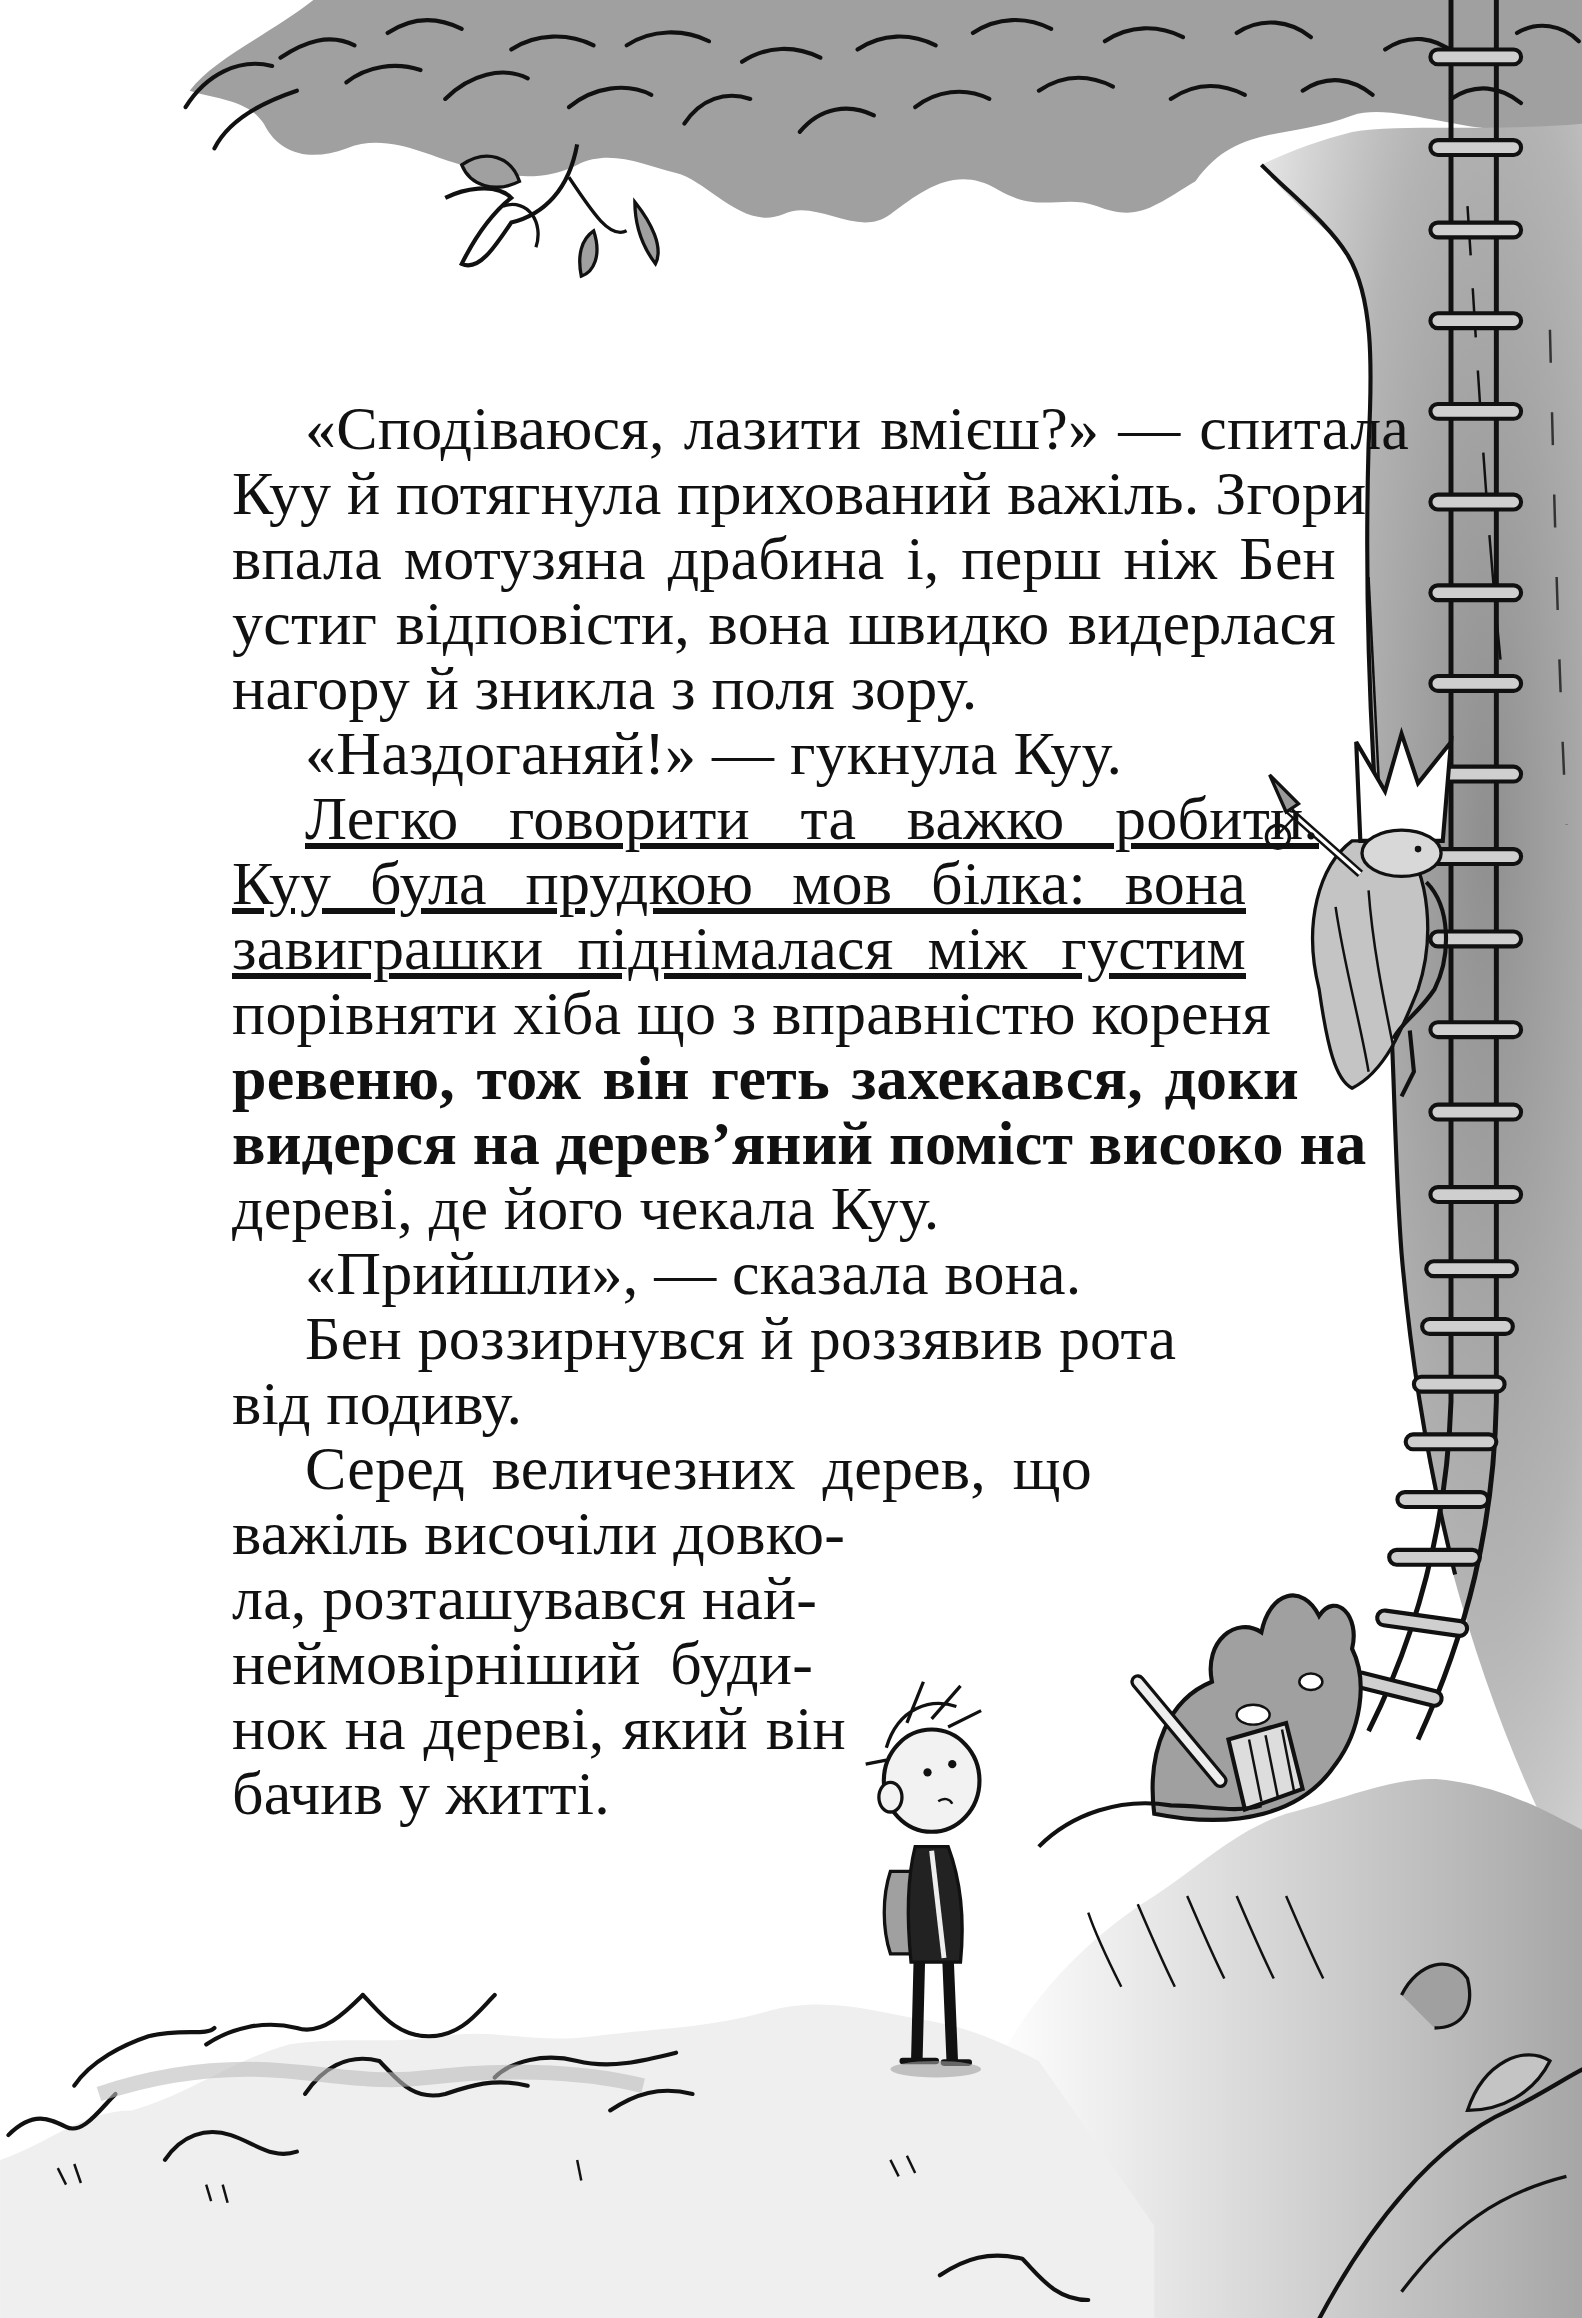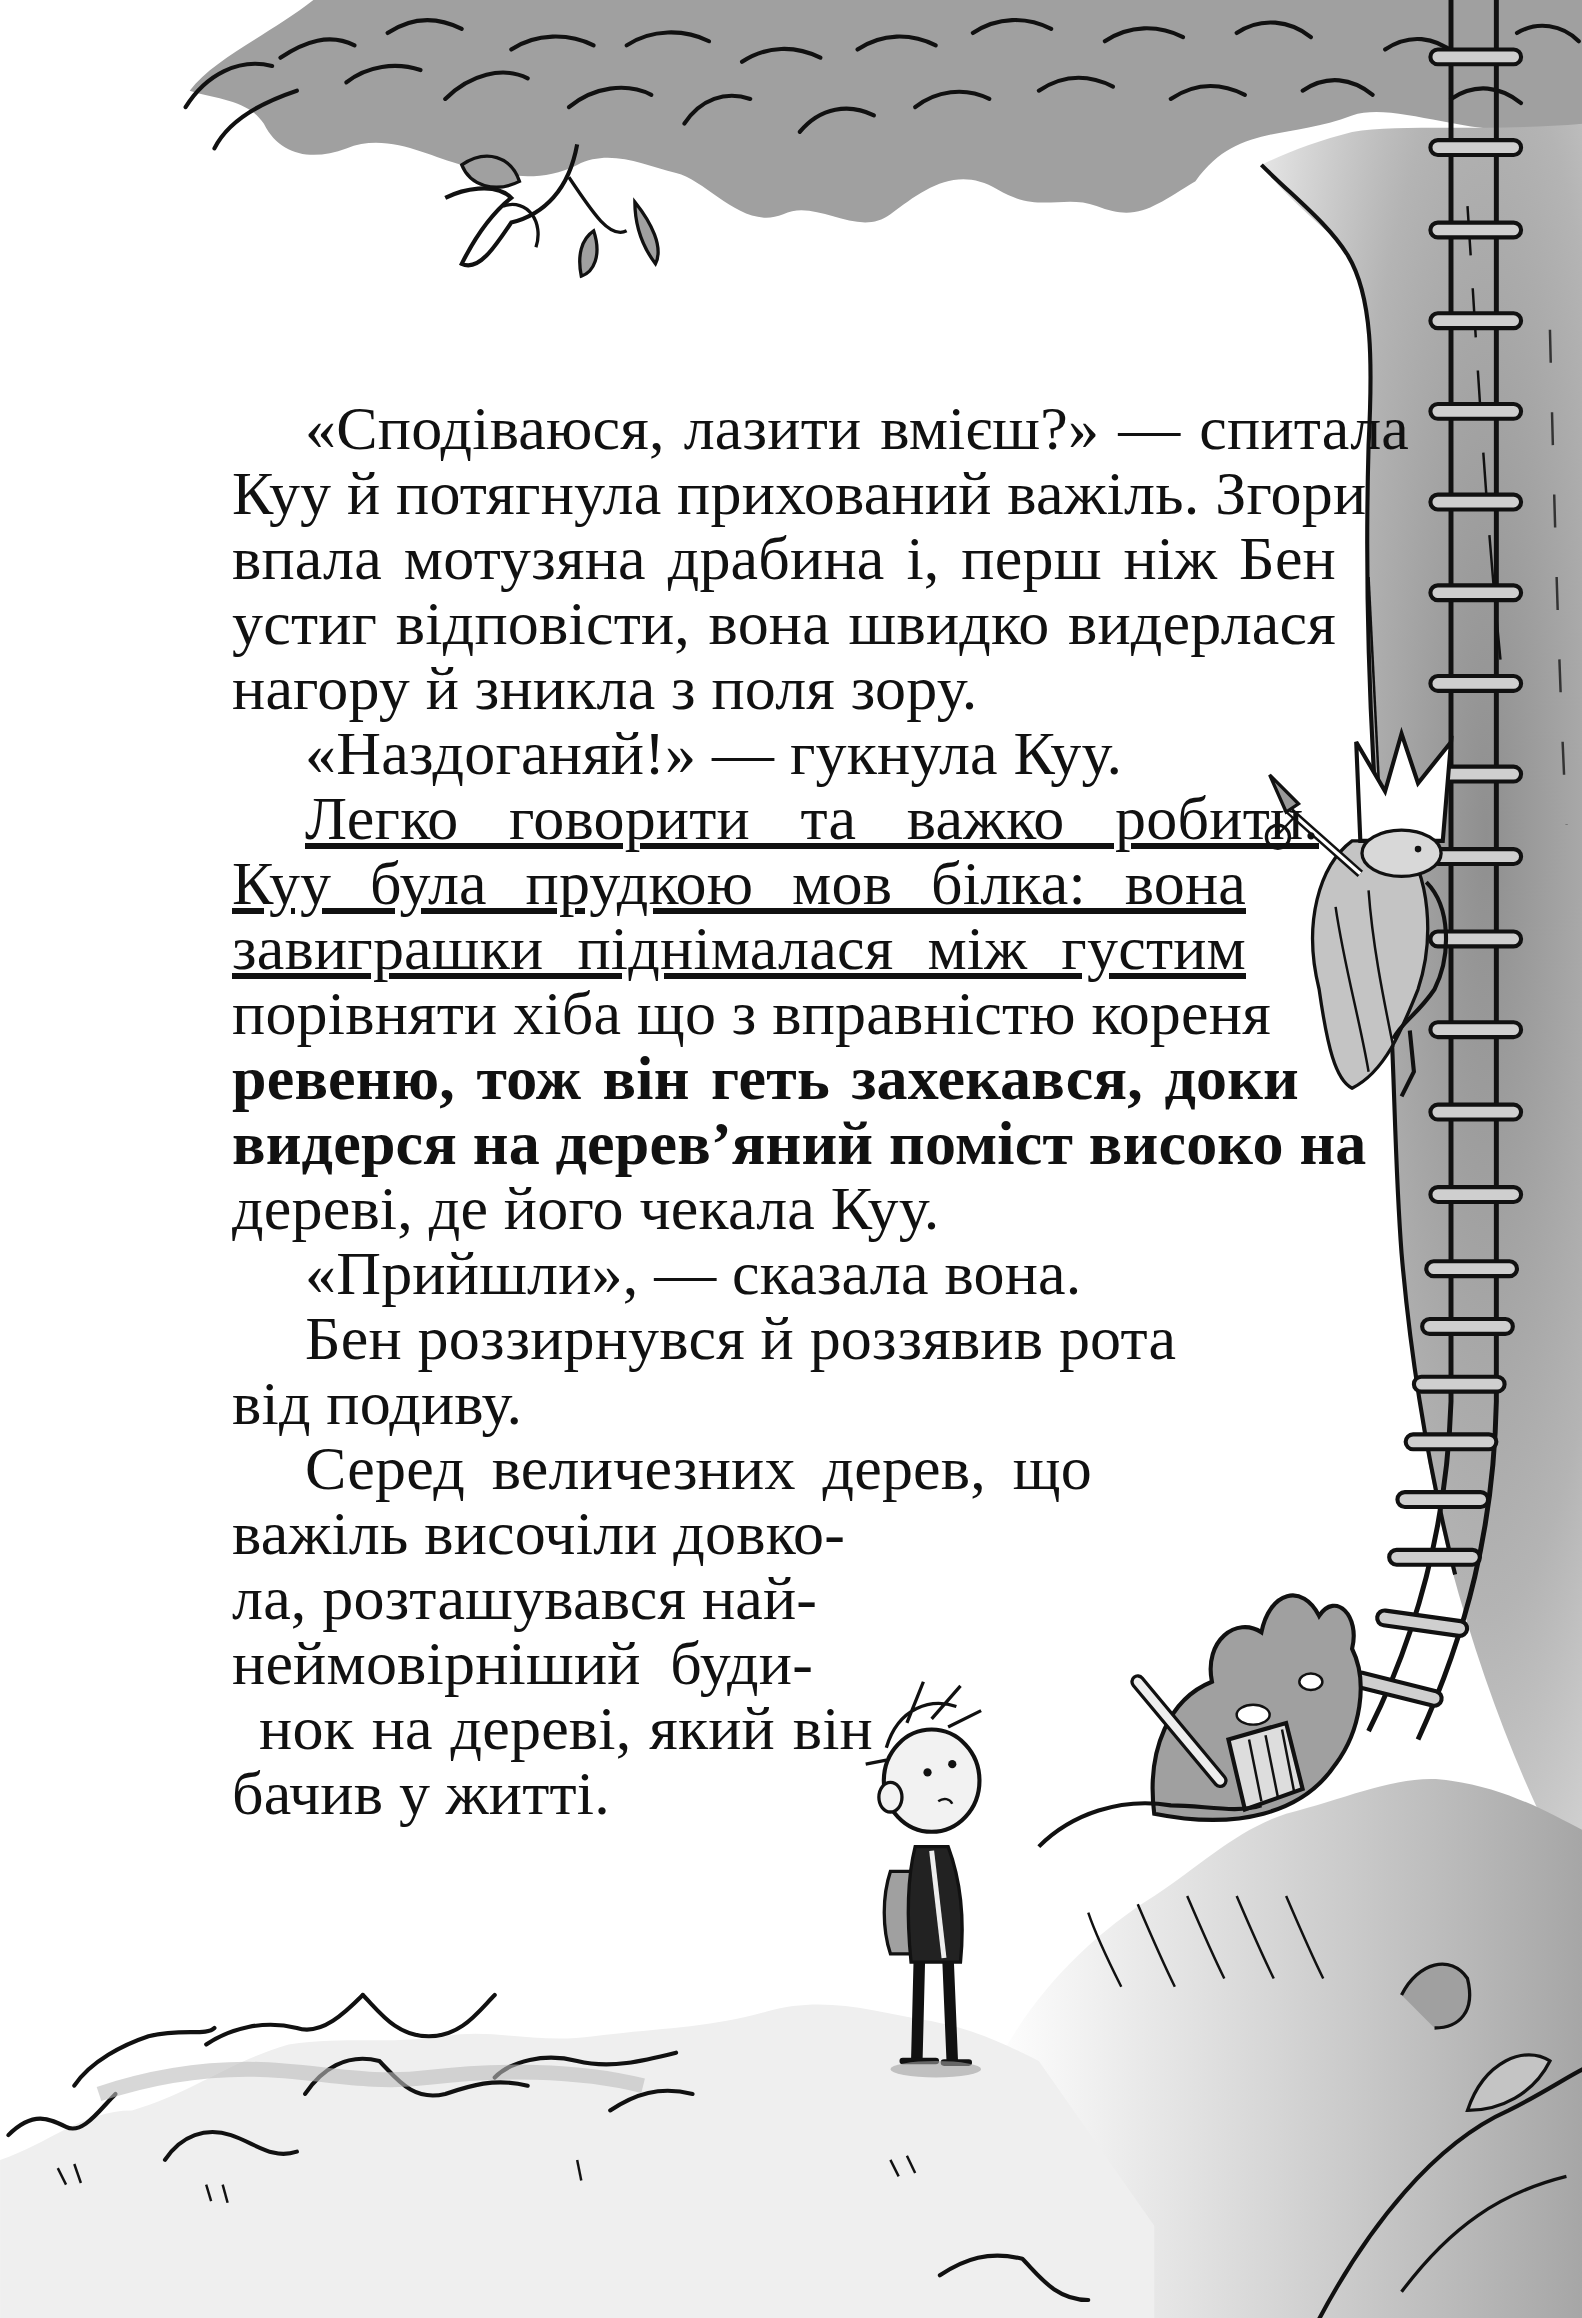--- a/index.html
+++ b/index.html
@@ -34,21 +34,21 @@
     height: 65px;
   }
   .line.indent { padding-left: 73px; }
   .line.last { text-align-last: left; }
   .w-full { width: 1104px; }
   .w-2 { width: 1067px; font-weight: bold; }
   .w-3 { width: 1014px; text-decoration: underline; }
   .w-4 { width: 997px; }
   .w-5 { width: 857px; }
   .w-7 { width: 581px; }
-  .w-8 { width: 614px; margin-left: 27px; }
+  .w-8 { width: 614px; }
 </style>
 </head>
 <body>
 
 <svg id="illustration" viewBox="0 0 1920 2813" xmlns="http://www.w3.org/2000/svg">
   <defs>
     <radialGradient id="trunkShade" cx="0.7" cy="0.4" r="0.8">
       <stop offset="0" stop-color="#8f8f8f"></stop>
       <stop offset="0.55" stop-color="#b4b4b4"></stop>
       <stop offset="1" stop-color="#e6e6e6"></stop>

